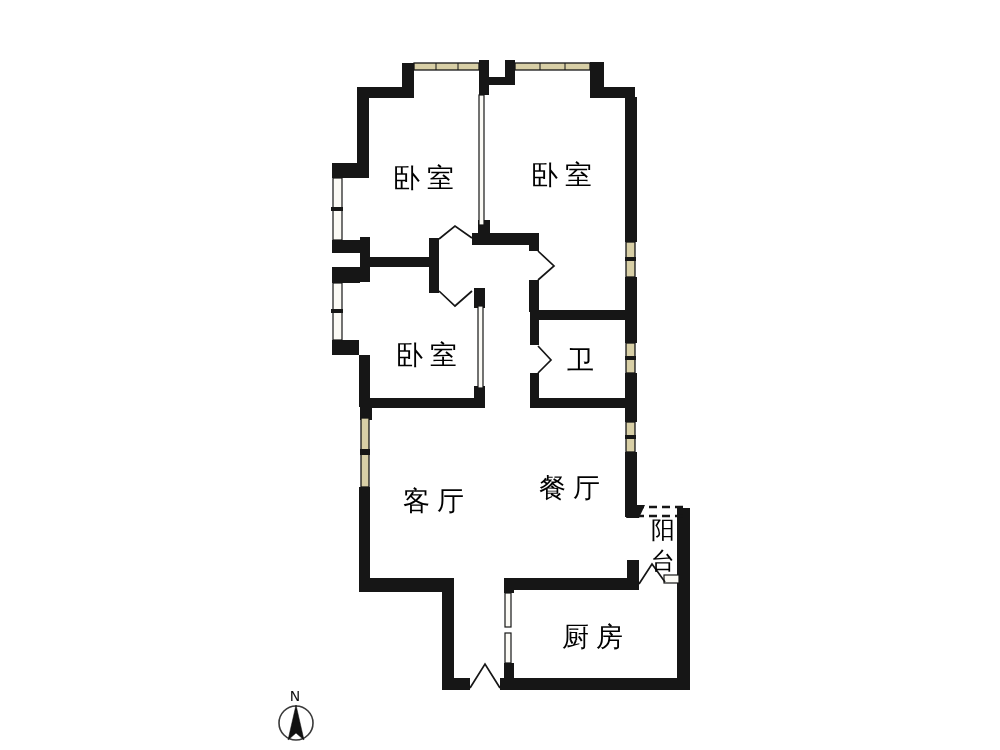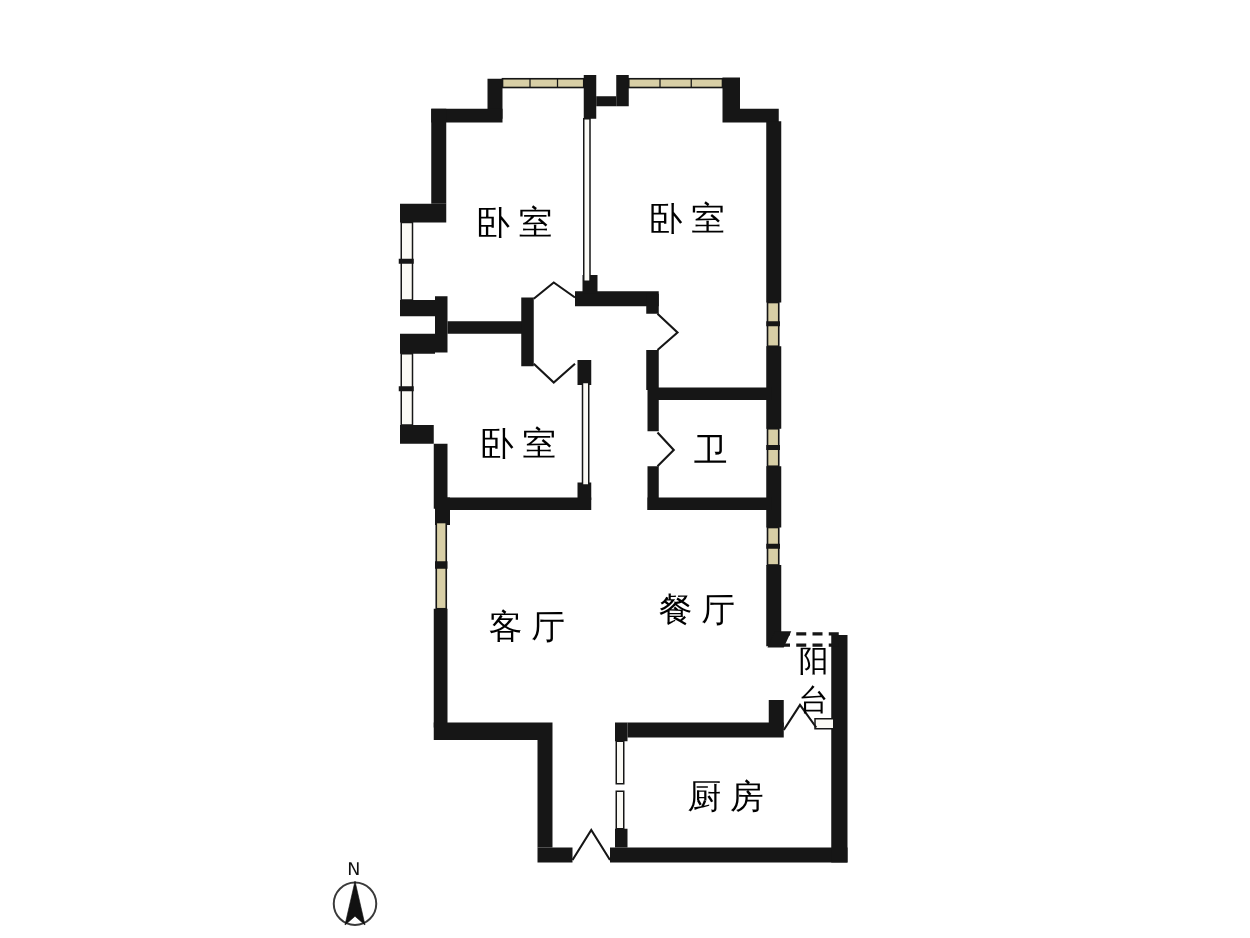--- a/index.html
+++ b/index.html
@@ -6,20 +6,21 @@
     margin: 0;
     padding: 0;
     background: #ffffff;
   }
   .stage {
     position: relative;
     width: 928px;
     height: 750px;
     background: var(--background, #ffffff);
     overflow: hidden;
+    padding-left: 12px;
   }
   svg { display: block; }
 
   .wall      { fill: var(--wall, #161616); }
   .win-ext   { fill: var(--window-fill, #d8cfa6); stroke: var(--wall, #161616); stroke-width: 1.3; }
   .win-int   { fill: #fbfaf5; stroke: var(--wall, #161616); stroke-width: 1.2; }
   .tick      { fill: var(--wall, #161616); }
   .door      { fill: none; stroke: var(--wall, #161616); stroke-width: 1.7; stroke-linejoin: miter; }
   .dash-line { stroke: var(--wall, #161616); stroke-width: 2.6; stroke-dasharray: 8 5; fill: none; }
   .mullion   { stroke: var(--wall, #161616); stroke-width: 1; }

